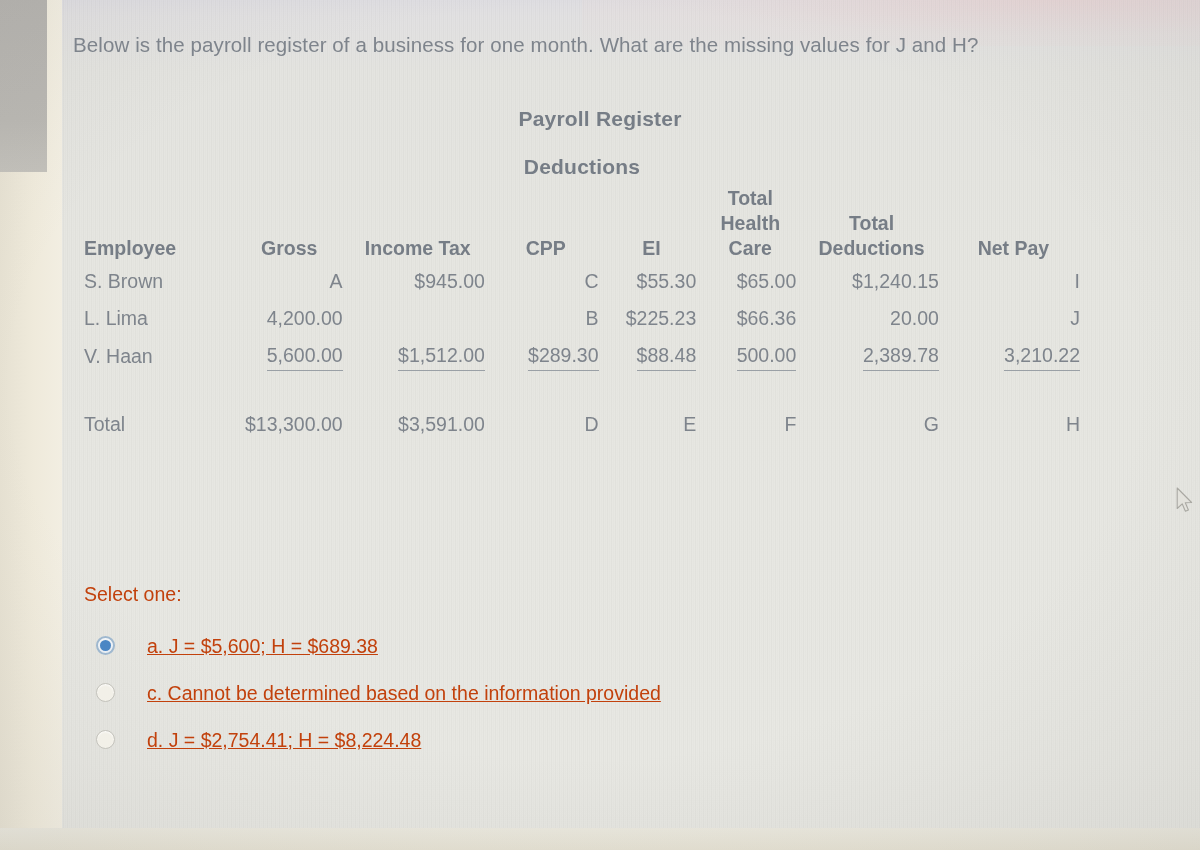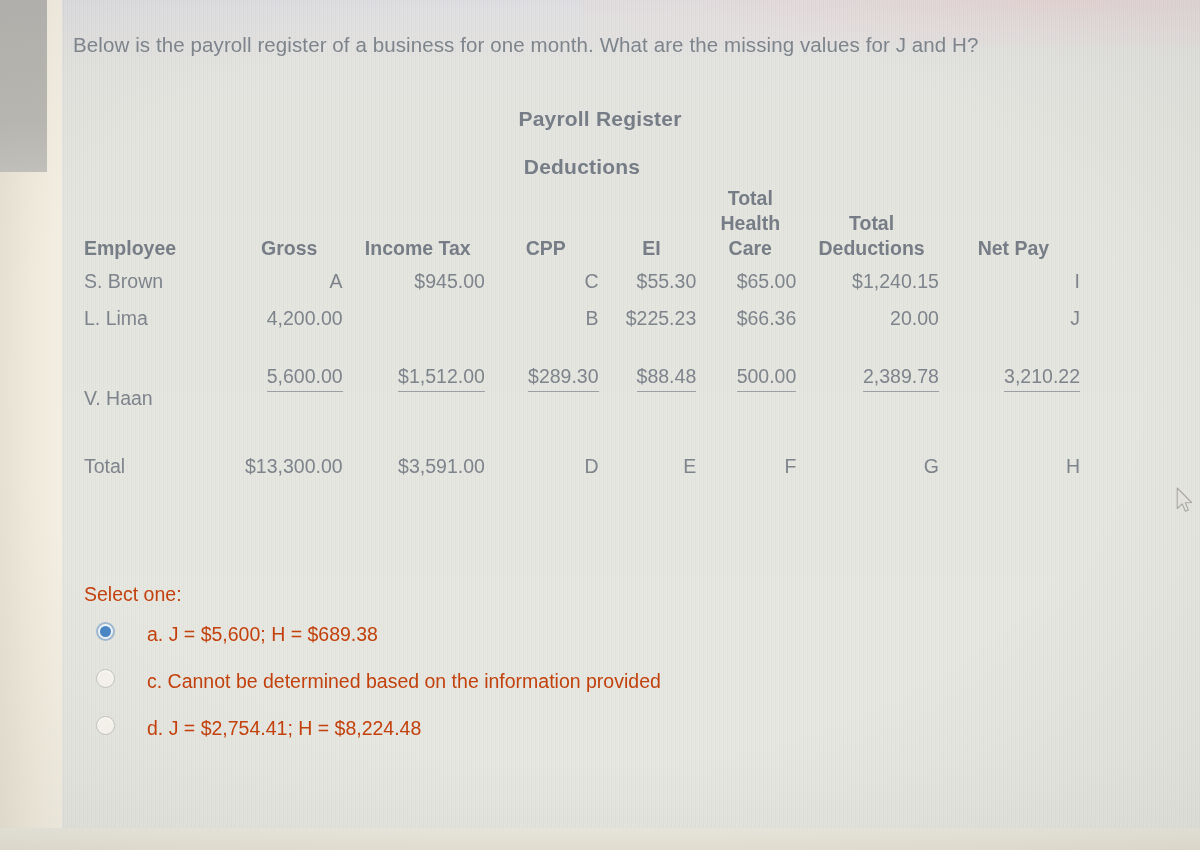--- a/index.html
+++ b/index.html
@@ -177,22 +177,23 @@
     left: 84px; top: 582px;
     font-size: 19.5px;
     color: #c2410c;
   }
   .select-one {
     margin: 0 0 16px 0;
     line-height: 24px;
   }
   .opt-row {
     display: flex;
-    align-items: flex-start;
+    align-items: center;
     height: 47px;
+    text-decoration: underline;
   }
   .radio {
     width: 19px; height: 19px;
     border-radius: 50%;
     border: 1.5px solid #c3c2bb;
     background: #f2f0e8;
     box-sizing: border-box;
     flex: 0 0 auto;
     margin-left: 12px;
     box-shadow: inset 0 1px 2px rgba(255,255,255,0.85);
@@ -276,21 +277,21 @@
         <td class="emp">L. Lima</td>
         <td>4,200.00</td>
         <td></td>
         <td>B</td>
         <td>$225.23</td>
         <td>$66.36</td>
         <td>20.00</td>
         <td>J</td>
       </tr>
       <tr class="ul">
-        <td class="emp"><span style="border:none;margin-top:43px;">V. Haan</span></td>
+        <td class="emp"><span style="border:none;">V. Haan</span></td>
         <td><span>5,600.00</span></td>
         <td><span>$1,512.00</span></td>
         <td><span>$289.30</span></td>
         <td><span>$88.48</span></td>
         <td><span>500.00</span></td>
         <td><span>2,389.78</span></td>
         <td><span>3,210.22</span></td>
       </tr>
       <tr class="spacer">
         <td colspan="8"></td>

